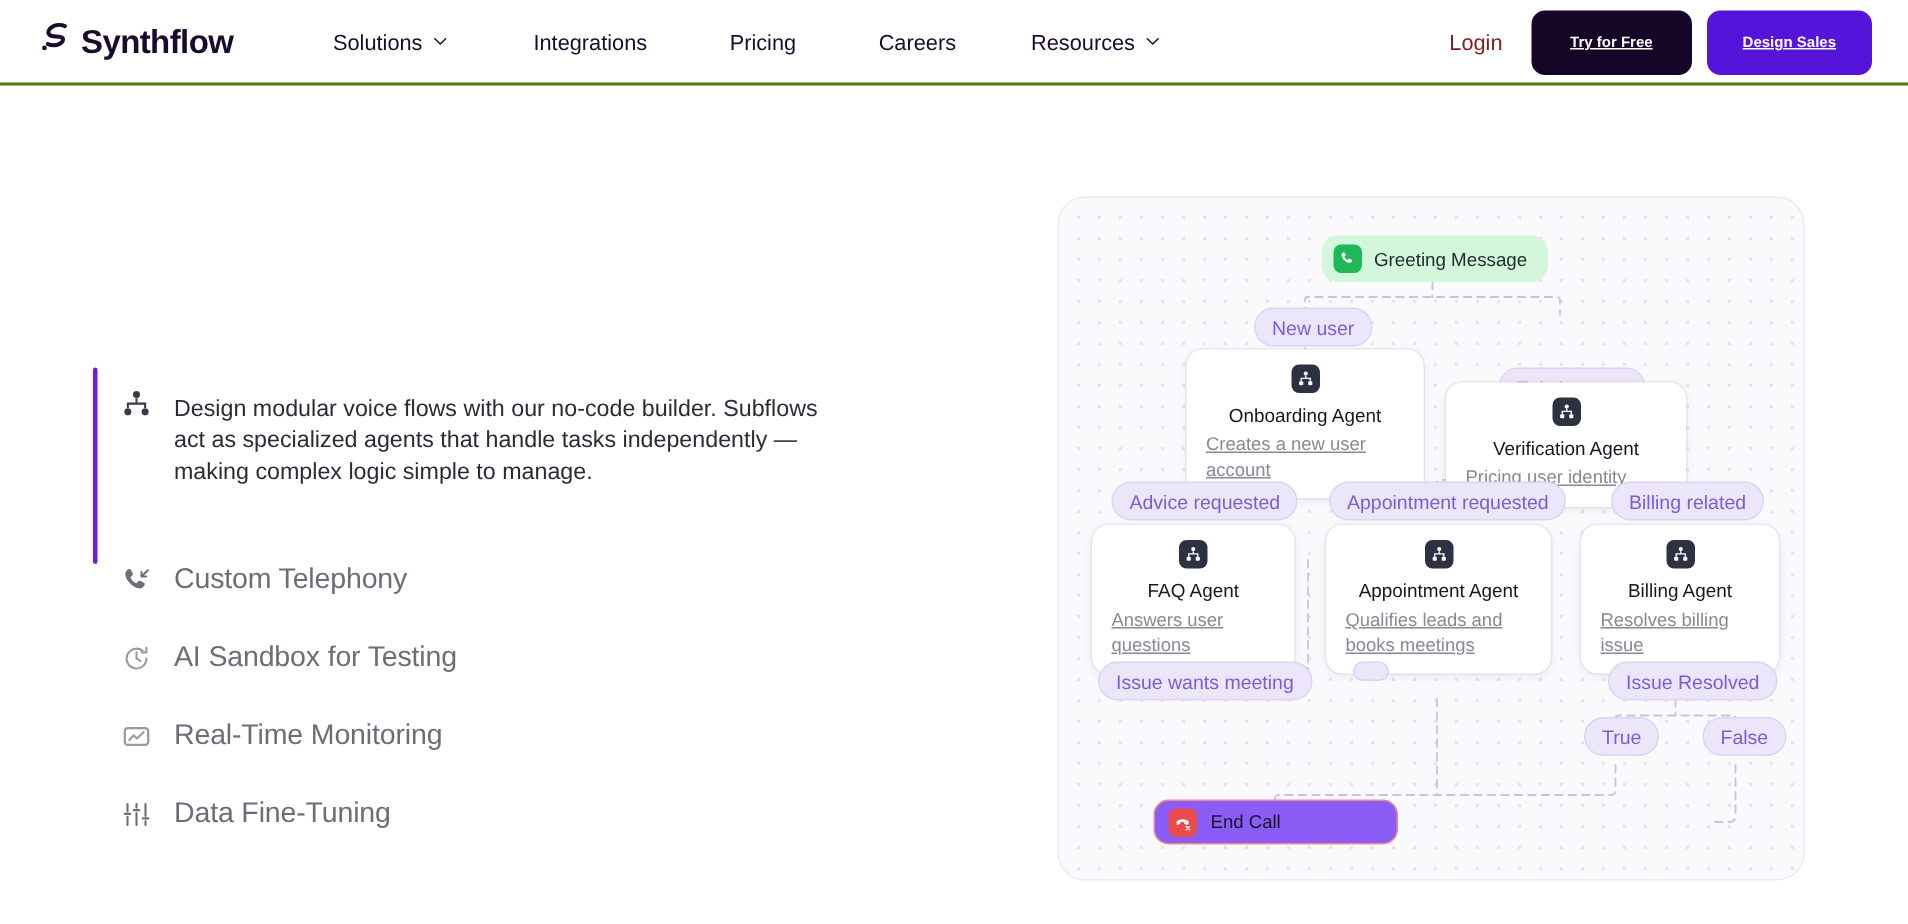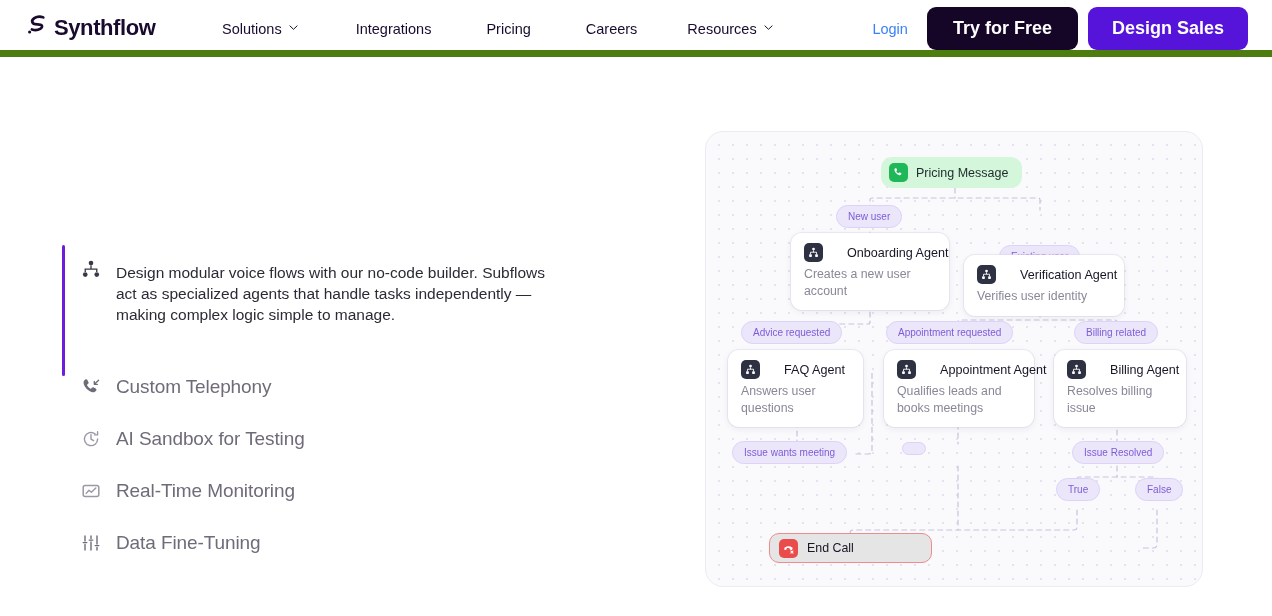--- a/index.html
+++ b/index.html
@@ -7,21 +7,21 @@
     width: 1272px; height: 616px;
     background: #ffffff;
     font-family: "Liberation Sans", sans-serif;
     overflow: hidden;
   }
   .page { position: relative; width: 1272px; height: 616px; background: #fff; }
 
   
   .header {
     position: absolute; left: 0; top: 0; width: 1272px; height: 57px;
-    border-bottom: 7px solid #4d7c0f;
+    border-bottom: 2px solid #4d7c0f;
     display: flex; align-items: center;
   }
   .logo-wrap {
     position: absolute; left: 24px; top: 13px;
     display: flex; align-items: center; gap: 5px;
   }
   .logo-mark { display: block; }
   .logo-text {
     font-size: 22px; font-weight: 700; color: #1a0b2e;
     letter-spacing: -0.4px; line-height: 1;
@@ -37,28 +37,28 @@
   .nav-gap-3 { margin-right: 55px; }
   .nav-gap-4 { margin-right: 50px; }
   .chev { display: inline-block; width: 9px; height: 9px; position: relative; top: -1px; }
   .chev svg { display: block; }
 
   .header-right {
     position: absolute; right: 24px; top: 0; height: 57px;
     display: flex; align-items: center; gap: 0;
   }
   .login-link {
-    font-size: 14.5px; color: #3b82f6; cursor: pointer;
+    font-size: 14.5px; color: #7f1d1d; cursor: pointer;
     margin-right: 19px;
     padding-left: 34px;
   }
   .btn {
-    font-size: 18px; font-weight: 700; border-radius: 9px;
+    font-size: 10px; font-weight: 700; border-radius: 9px;
     display: flex; align-items: center; justify-content: center;
-    cursor: pointer; border: none; white-space: nowrap;
+    cursor: pointer; border: none; white-space: nowrap; text-decoration: underline;
   }
   .btn-dark { background: #150628; color: #fff; height: 43px; padding: 0 26px; margin-right: 10px; }
   .btn-purple { background: #5613da; color: #fff; height: 43px; padding: 0 24px; }
 
   
   .features { position: absolute; left: 62px; top: 240px; width: 600px; }
   .feat-active {
     position: relative; padding: 6px 0 24px 54px;
   }
   .accent-bar {
@@ -100,21 +100,21 @@
     background-position: 6px 6px;
     opacity: 0.75;
   }
   .edges { position: absolute; inset: 0; }
 
   .node { position: absolute; }
 
   .pill {
     background: #ece6fb; border: 1px solid #ddd2f7;
     color: #7c5cd6; border-radius: 999px;
-    font-size: 10px; line-height: 1;
+    font-size: 13px; line-height: 1;
     padding: 6px 11px 5px; white-space: nowrap;
     display: inline-block;
   }
 
   .greeting {
     background: #d4f7dc; border-radius: 11px;
     height: 31px; display: flex; align-items: center; gap: 8px;
     padding: 0 14px 0 8px; white-space: nowrap;
   }
   .greeting .gtxt { font-size: 12.5px; color: #1f2a2a; }
@@ -124,30 +124,30 @@
   }
   .ico-green { background: #1fb859; }
   .ico-dark { background: #2e3141; }
   .ico-red { background: #ea4b4b; }
 
   .card {
     background: #fff; border-radius: 11px;
     box-shadow: 0 2px 7px rgba(40,30,70,0.07), 0 0 0 1px rgba(225,222,236,0.55);
     padding: 10px 13px 11px;
   }
-  .card-head { display: flex; align-items: center; gap: 24px; }
+  .card-head { display: flex; align-items: center; gap: 8px; flex-direction: column; }
   .card-title { font-size: 12.6px; color: #181626; font-weight: 400; white-space: nowrap; }
-  .card-desc { margin-top: 4px; font-size: 12.3px; line-height: 16.5px; color: #8a8797; }
+  .card-desc { margin-top: 4px; font-size: 12.3px; line-height: 16.5px; color: #8a8797; text-decoration: underline; }
 
   .action {
     border-radius: 10px; height: 30px; display: flex; align-items: center;
     gap: 9px; padding: 0 13px 0 9px; white-space: nowrap;
   }
   .action .atxt { font-size: 12.4px; color: #181626; }
-  .act-red { background: #e5e5e5; border: 1px solid #ef8b8b; }
+  .act-red { background: #8b5cf6; border: 1px solid #ef8b8b; }
   .act-white { background: #fff; box-shadow: 0 2px 6px rgba(40,30,70,0.08), 0 0 0 1px rgba(228,225,238,0.6); }
 </style>
 </head>
 <body>
 
 <div class="page">
 
   <div class="header">
 
     <div class="logo-wrap">
@@ -294,21 +294,21 @@
         <path d="M451 378 L451 412 Q451 416 447 416 L436 416"></path>
       </g>
     </svg>
 
     <div class="node greeting" style="left:175px; top:25px;">
       <span class="ico-sq ico-green">
         <svg width="11" height="11" viewBox="0 0 16 16">
           <path d="M3.3 1.9c.6-.4 1.4-.2 1.7.4l.8 1.5c.3.6.2 1.2-.3 1.6l-.6.4c-.2.1-.2.4-.1.6.6 1.1 1.6 2.1 2.7 2.7.2.1.5.1.6-.1l.4-.6c.4-.5 1-.6 1.6-.3l1.5.8c.6.3.8 1.1.4 1.7-.6.9-1.7 1.6-2.9 1.3-3.1-.6-6.5-4-7-7.1-.2-1.2.5-2.3 1.2-2.9z" fill="#fff"></path>
         </svg>
       </span>
-      <span class="gtxt">Pricing Message</span>
+      <span class="gtxt">Greeting Message</span>
     </div>
 
     <div class="node" style="left:130px; top:73px;">
       <span class="pill">New user</span>
     </div>
     <div class="node" style="left:293px; top:113px;">
       <span class="pill">Existing user</span>
     </div>
 
     <div class="node card" style="left:85px; top:101px; width:158px;">
@@ -331,21 +331,21 @@
         <span class="ico-sq ico-dark">
           <svg width="11" height="11" viewBox="0 0 16 16">
             <circle cx="8" cy="3" r="2" fill="#fff"></circle>
             <rect x="1.6" y="10.4" width="4" height="4" rx="1" fill="#fff"></rect>
             <rect x="10.4" y="10.4" width="4" height="4" rx="1" fill="#fff"></rect>
             <path d="M8 5v2.6M3.6 10.4V7.6h8.8v2.8" fill="none" stroke="#fff" stroke-width="1.3"></path>
           </svg>
         </span>
         <span class="card-title">Verification Agent</span>
       </div>
-      <div class="card-desc">Verifies user identity</div>
+      <div class="card-desc">Pricing user identity</div>
     </div>
 
     <div class="node" style="left:35px; top:189px;">
       <span class="pill">Advice requested</span>
     </div>
     <div class="node" style="left:180px; top:189px;">
       <span class="pill">Appointment requested</span>
     </div>
     <div class="node" style="left:368px; top:189px;">
       <span class="pill">Billing related</span>

